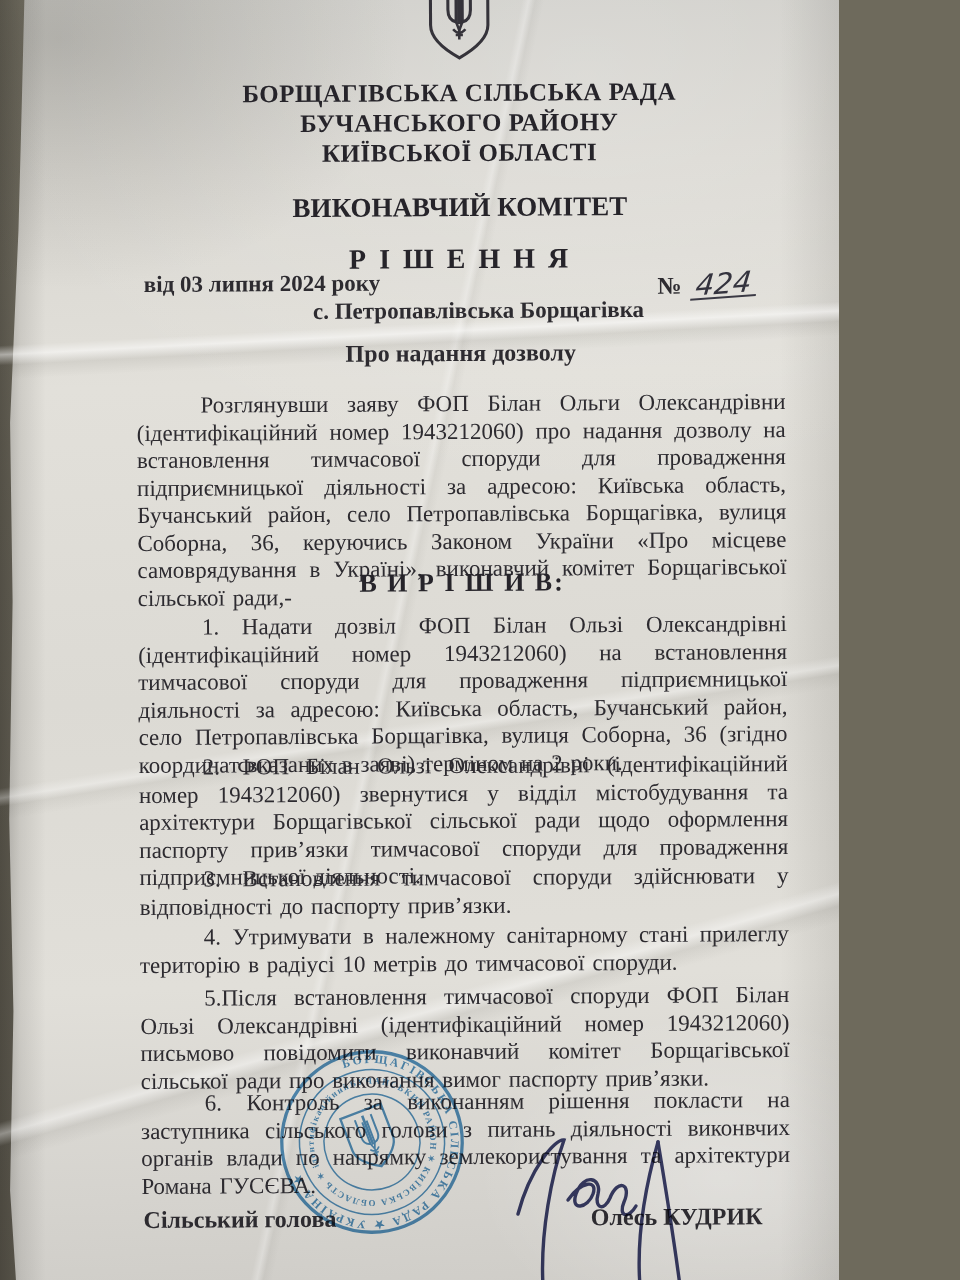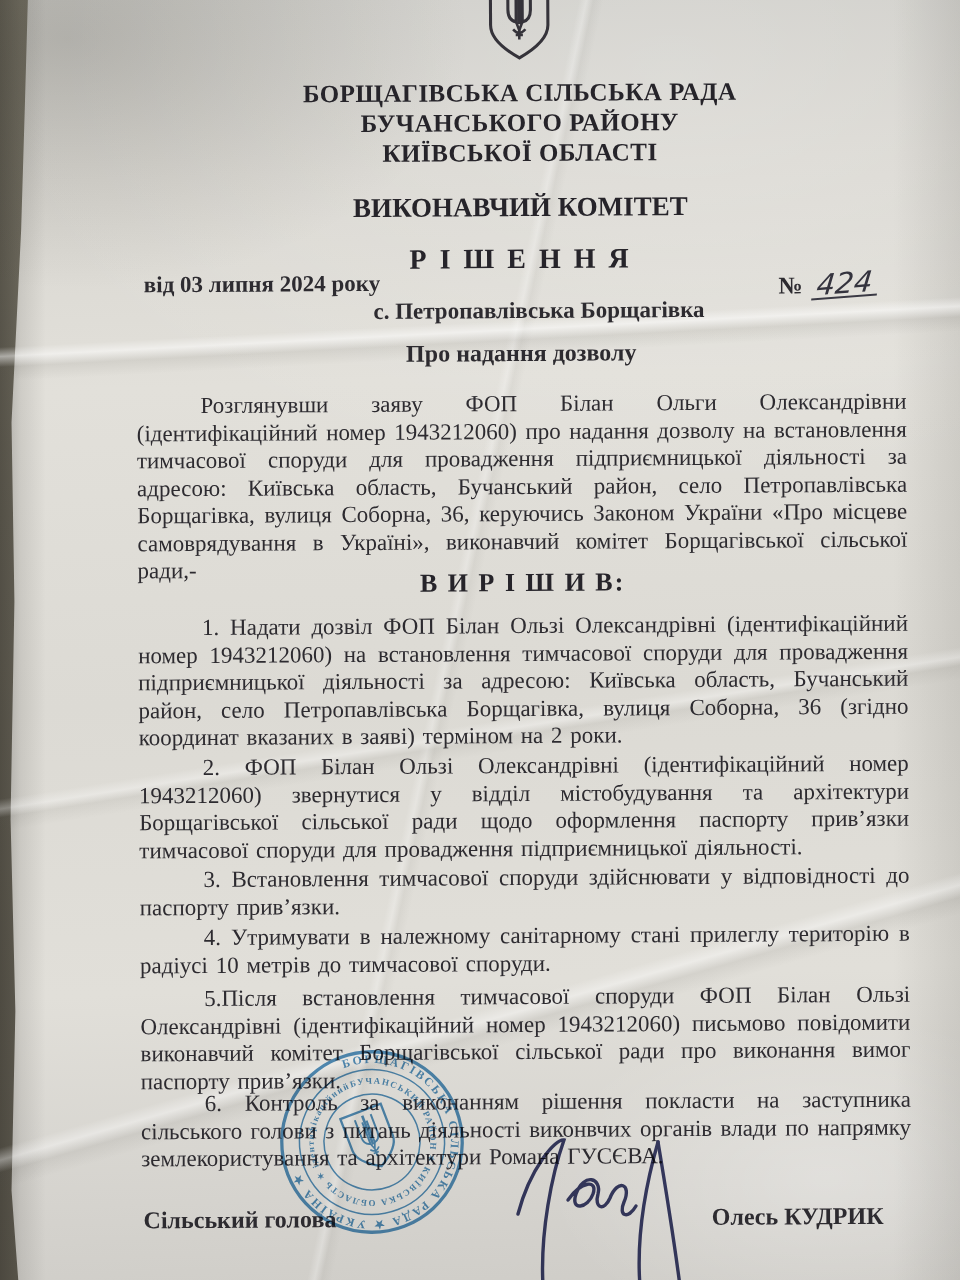--- a/index.html
+++ b/index.html
@@ -1,21 +1,21 @@
 <!DOCTYPE html>
 <html><head>
 <meta charset="utf-8">
 <style>
   html,body{margin:0;padding:0;}
   body{
     width:960px;height:1280px;overflow:hidden;
     background:#6e6a5c;
     font-family:"Liberation Serif", serif;
   }
-  .photo{position:relative;width:960px;height:1280px;overflow:hidden;
+  .photo{position:relative;width:839px;height:1280px;overflow:hidden;
     background:linear-gradient(to bottom,#7a7668,#6a665a 40%,#5f5b50);}
   
   .paper{
     position:absolute;inset:0;
     clip-path:polygon(2.9% 0%,100% 0%,100% 100%,1.9% 100%,1.2% 93%,1.6% 79%,1.1% 64%,1.5% 47%,1.2% 33%,2.2% 18%,2.6% 8%);
     background:
       radial-gradient(120% 55% at 70% 6%, rgba(255,255,255,0.22), transparent 60%),
       radial-gradient(45% 20% at 86% 92%, rgba(255,255,255,0.28), transparent 65%),
       linear-gradient(178deg,#ccCBC6 0%,#d9d7d1 14%,#e2e0da 30%,#dcdad4 54%,#e1dfd9 76%,#d5d3ce 92%,#cfcdc8 100%);
   }

